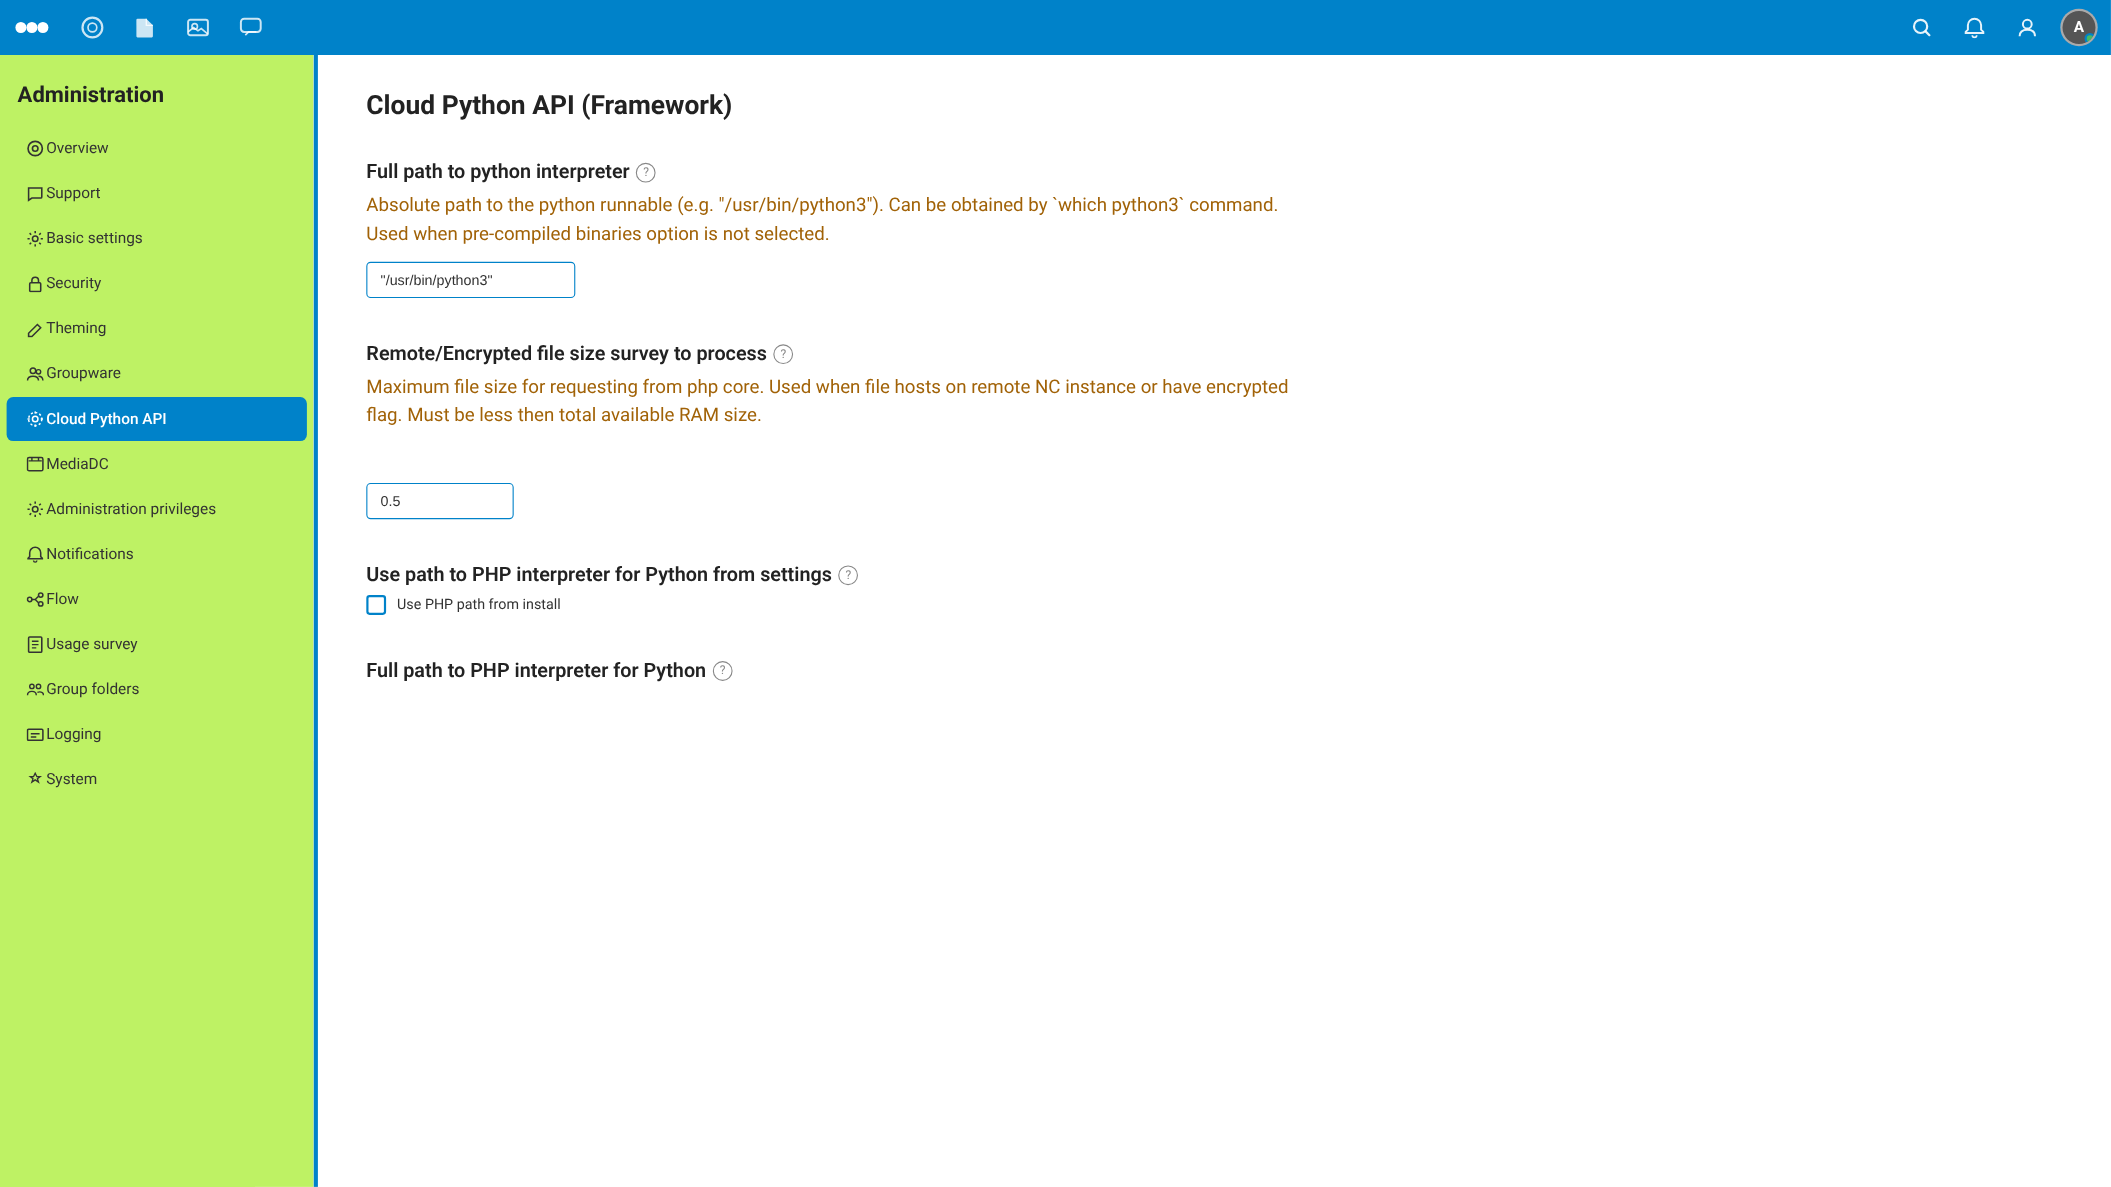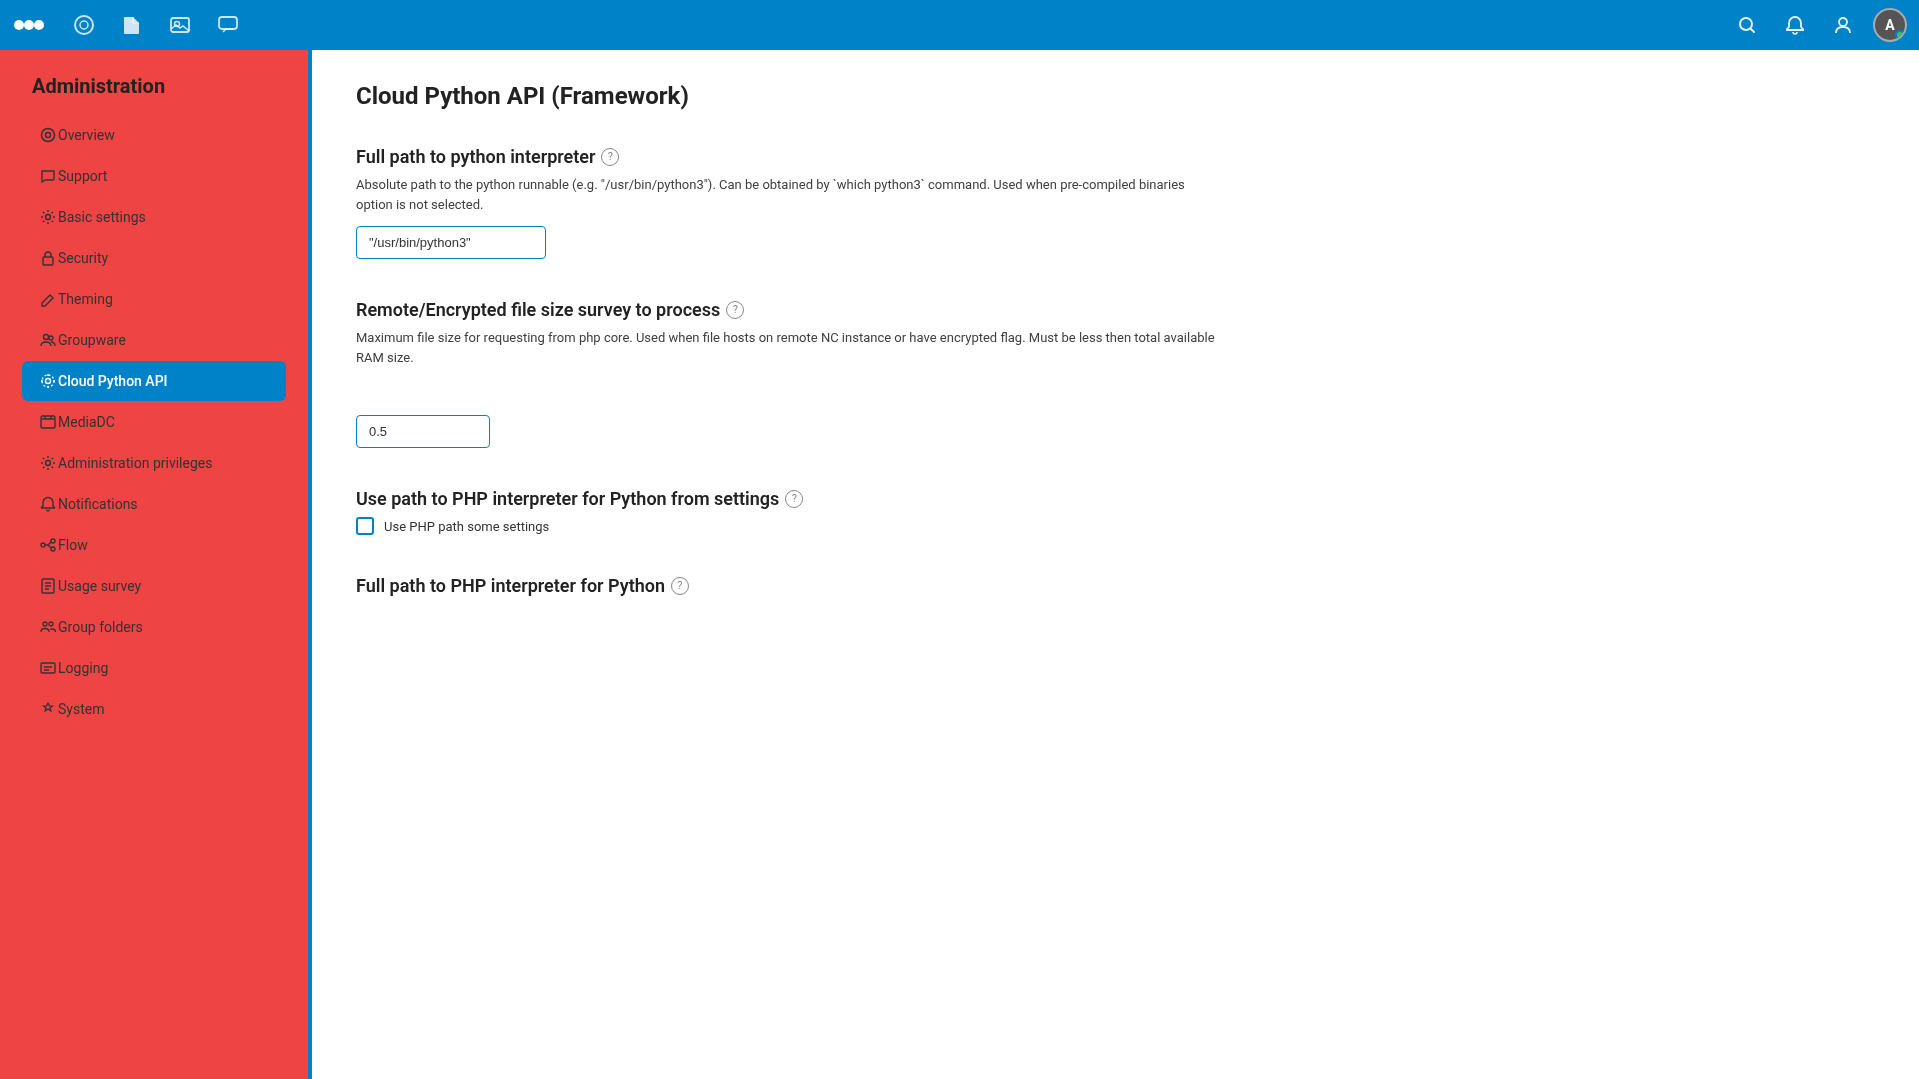--- a/index.html
+++ b/index.html
@@ -80,25 +80,25 @@
 
     
     .main-layout {
       display: flex;
       flex: 1;
       overflow: hidden;
     }
 
     
     .sidebar {
-      width: 308px;
-      background: #ef4444;
+      width: 285px;
+      background: #bef264;
       flex-shrink: 0;
       overflow-y: auto;
-      padding: 16px 16px;
+      padding: 16px 0;
     }
     .sidebar-title {
       font-size: 20px;
       font-weight: 700;
       padding: 8px 16px 16px 16px;
       color: #222;
     }
     .sidebar-item {
       display: flex;
       align-items: center;
@@ -157,22 +157,22 @@
       border-radius: 50%;
       display: flex;
       align-items: center;
       justify-content: center;
       font-size: 11px;
       color: #888;
       cursor: pointer;
       flex-shrink: 0;
     }
     .section-description {
-      font-size: 13px;
-      color: #404040;
+      font-size: 17px;
+      color: #a16207;
       line-height: 1.5;
       margin-bottom: 12px;
       max-width: 860px;
     }
     .text-input {
       border: 1.5px solid #0082c9;
       border-radius: 4px;
       padding: 8px 12px;
       font-size: 13px;
       color: #333;
@@ -488,21 +488,21 @@
         <input type="text" class="text-input text-input-small" value="0.5" style="">
       </div>
 
       <div class="section">
         <div class="section-header">
           <h2 class="section-title">Use path to PHP interpreter for Python from settings</h2>
           <div class="help-icon">?</div>
         </div>
         <div class="checkbox-row">
           <div class="checkbox-box"></div>
-          <label class="checkbox-label">Use PHP path some settings</label>
+          <label class="checkbox-label">Use PHP path from install</label>
         </div>
       </div>
 
       <div class="section">
         <div class="section-header">
           <h2 class="section-title">Full path to PHP interpreter for Python</h2>
           <div class="help-icon">?</div>
         </div>
       </div>
 

